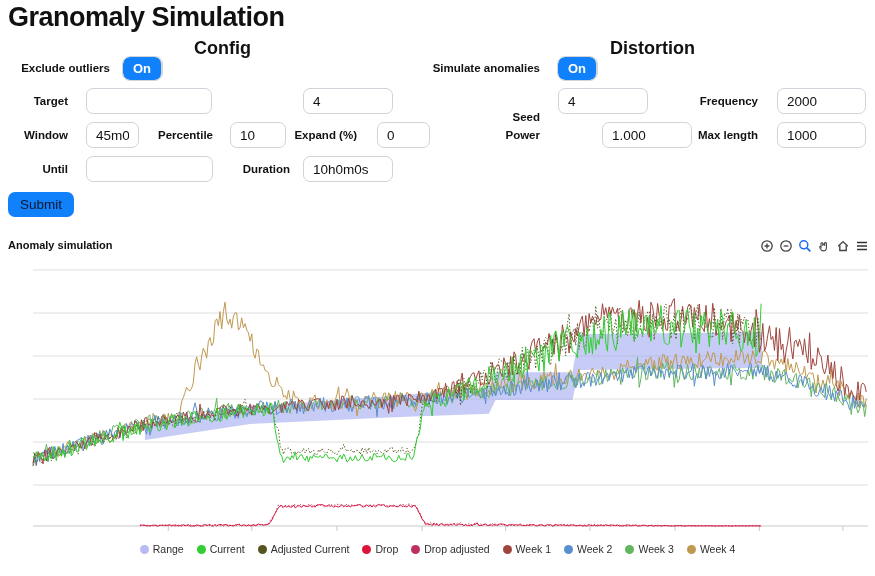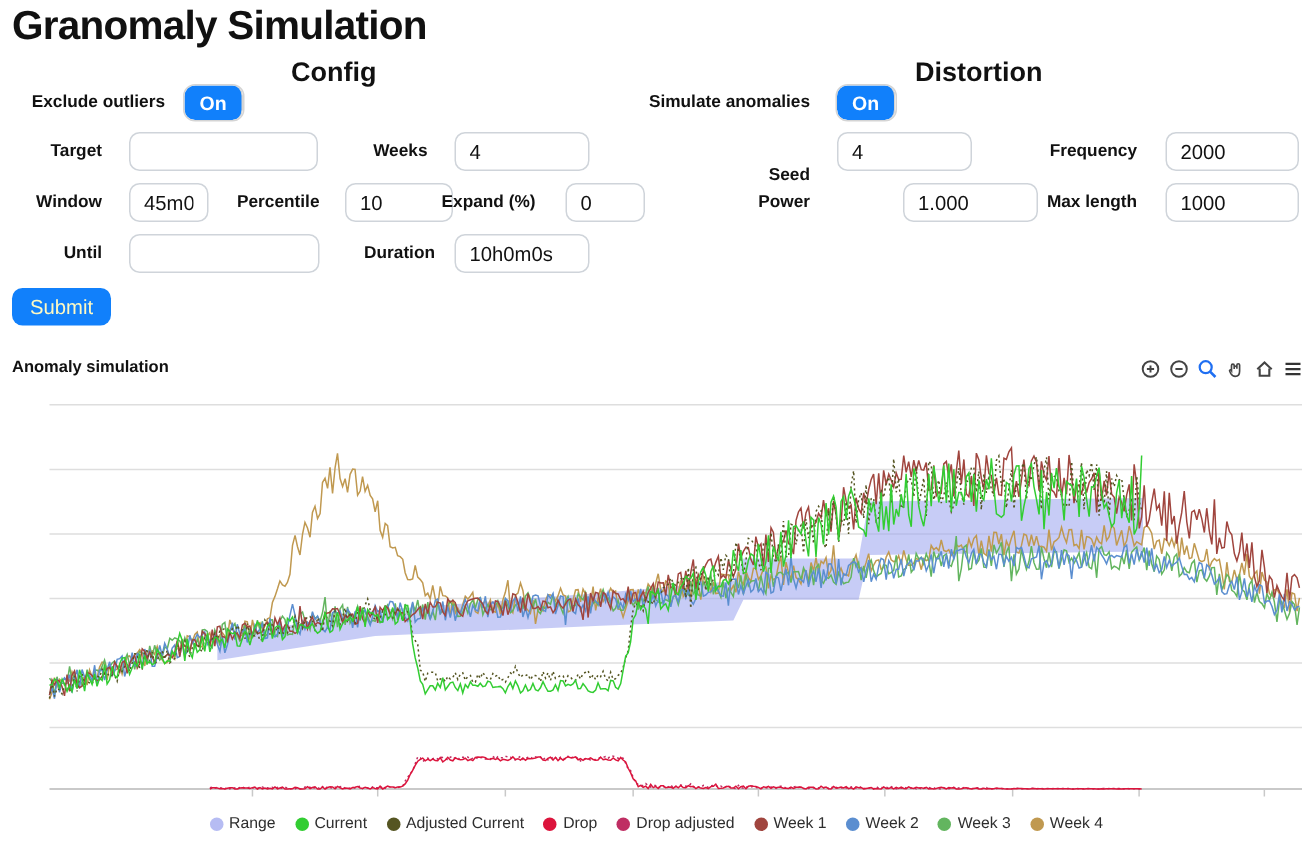--- a/index.html
+++ b/index.html
@@ -10,21 +10,21 @@
   .section-heading{font-size:18px;font-weight:700;text-align:center;}
   .flabel{font-size:11.5px;font-weight:700;text-align:right;line-height:26px;white-space:nowrap;}
   .tlabel{line-height:25px;}
   input.fld{box-sizing:border-box;height:26px;border:1px solid #cfd4da;border-radius:7px;
     font-family:"Liberation Sans",sans-serif;font-size:13.5px;padding:2px 9px;color:#111;outline:none;background:#fff;}
   .toggle{display:inline-flex;border:1px solid #d4d4d4;border-radius:8px;overflow:hidden;height:25px;box-sizing:border-box;background:#fff;flex-direction:column;}
   .toggle button{border:none;background:#fff;font-family:"Liberation Sans",sans-serif;font-size:13px;font-weight:600;
     padding:0 10px;cursor:pointer;color:#ef4444;line-height:23px;}
   .toggle button:first-child{border-right:1px solid #d4d4d4;}
   .toggle button.active{background:#1180fb;color:#fff;border-radius:7px;}
-  .btn-primary{background:#1180fb;color:#fef9c3;border:none;border-radius:7px;font-family:"Liberation Sans",sans-serif;
+  .btn-primary{background:#1180fb;color:#0f172a;border:none;border-radius:7px;font-family:"Liberation Sans",sans-serif;
     font-size:13.5px;font-weight:500;padding:5px 12px;cursor:pointer;}
   .chart-title{font-size:11px;font-weight:700;}
   .modebar{display:flex;gap:3px;align-items:center;}
   .modebar .mb-btn{width:16px;height:15px;display:inline-flex;align-items:center;justify-content:center;cursor:pointer;}
   .modebar svg{display:block;}
   .legend{display:flex;justify-content:center;align-items:center;gap:13px;width:875px;}
   .lg-item{display:inline-flex;align-items:center;gap:4px;cursor:pointer;}
   .lg-dot{width:9px;height:9px;border-radius:50%;display:inline-block;}
   .lg-item span:last-child{font-size:10.5px;color:#2e2e2e;}
 </style>
@@ -38,27 +38,26 @@
   <div class="abs section-heading" style="left:0;top:38px;width:445px;">Config</div>
 
   <div class="abs flabel tlabel" style="left:0;top:56px;width:110px;">Exclude outliers</div>
   <div class="abs toggle" style="left:122px;top:56px;">
     <button type="button" class="active">On</button>
     <button type="button">Off</button>
   </div>
 
   <div class="abs flabel" style="left:0;top:88px;width:68px;">Target</div>
   <input class="abs fld" style="left: 86px; top: 88px; width: 126px;" value="">
-  <div class="abs flabel" style="left:185px;top:88px;width:100px;">Weeks</div>
   <input class="abs fld" style="left: 303px; top: 88px; width: 90px;" value="4">
 
   <div class="abs flabel" style="left:0;top:122px;width:68px;">Window</div>
   <input class="abs fld" style="left: 86px; top: 122px; width: 53px;" value="45m0s">
   <div class="abs flabel" style="left:113px;top:122px;width:100px;">Percentile</div>
-  <input class="abs fld" style="left: 230px; top: 122px; width: 72px;" value="10">
+  <input class="abs fld" style="left: 230px; top: 122px; width: 56px;" value="10">
   <div class="abs flabel" style="left:257px;top:122px;width:100px;">Expand (%)</div>
   <input class="abs fld" style="left: 377px; top: 122px; width: 53px;" value="0">
 
   <div class="abs flabel" style="left:0;top:156px;width:68px;">Until</div>
   <input class="abs fld" style="left: 86px; top: 156px; width: 127px;" value="">
   <div class="abs flabel" style="left:190px;top:156px;width:100px;">Duration</div>
   <input class="abs fld" style="left: 303px; top: 156px; width: 90px;" value="10h0m0s">
 
   <button class="abs btn-primary" style="left:8px;top:192px;">Submit</button>
 

